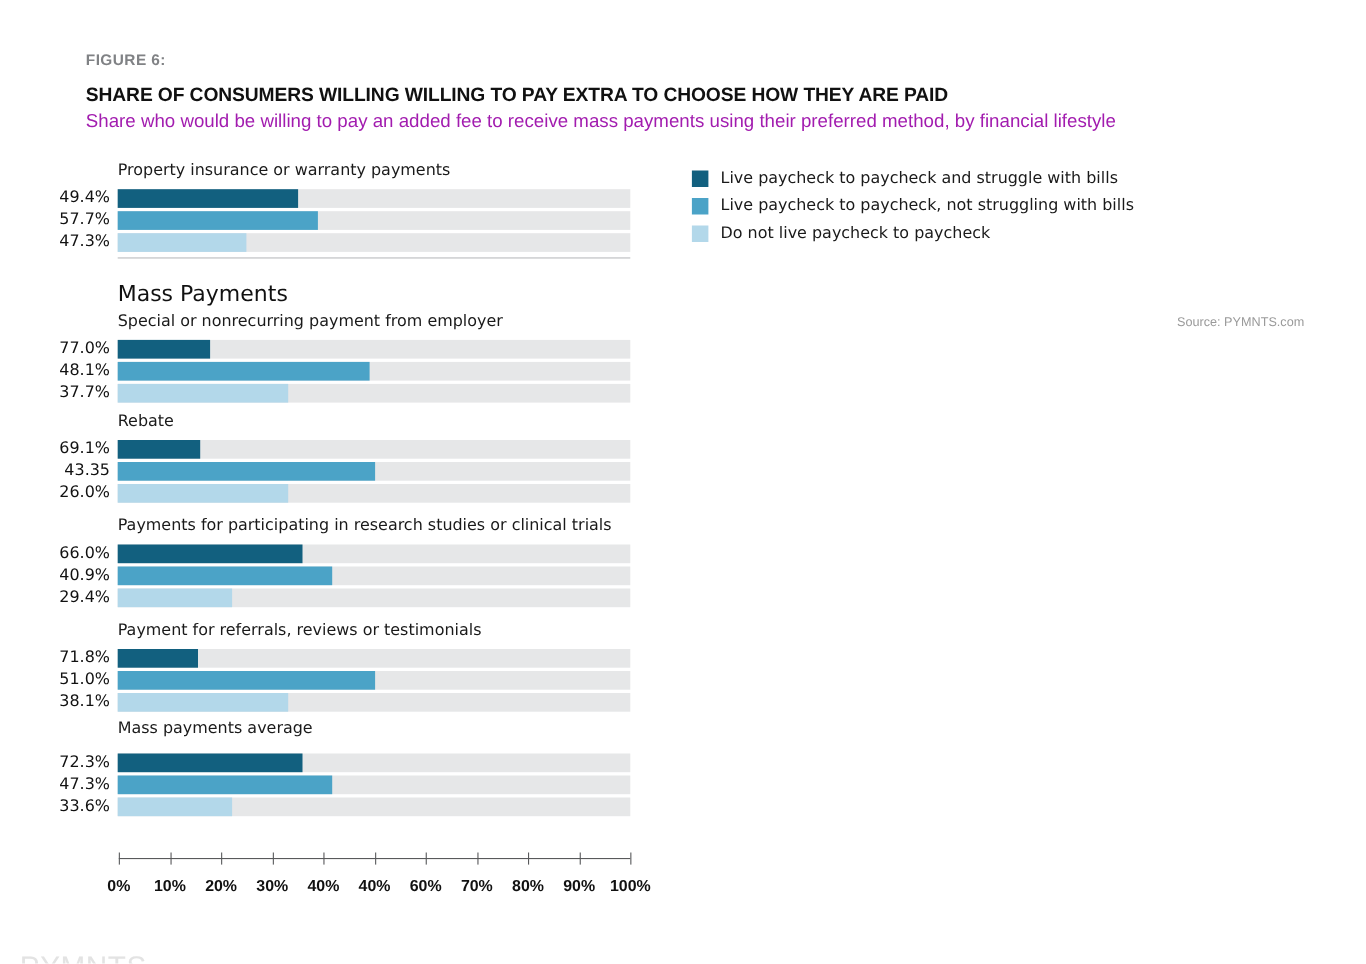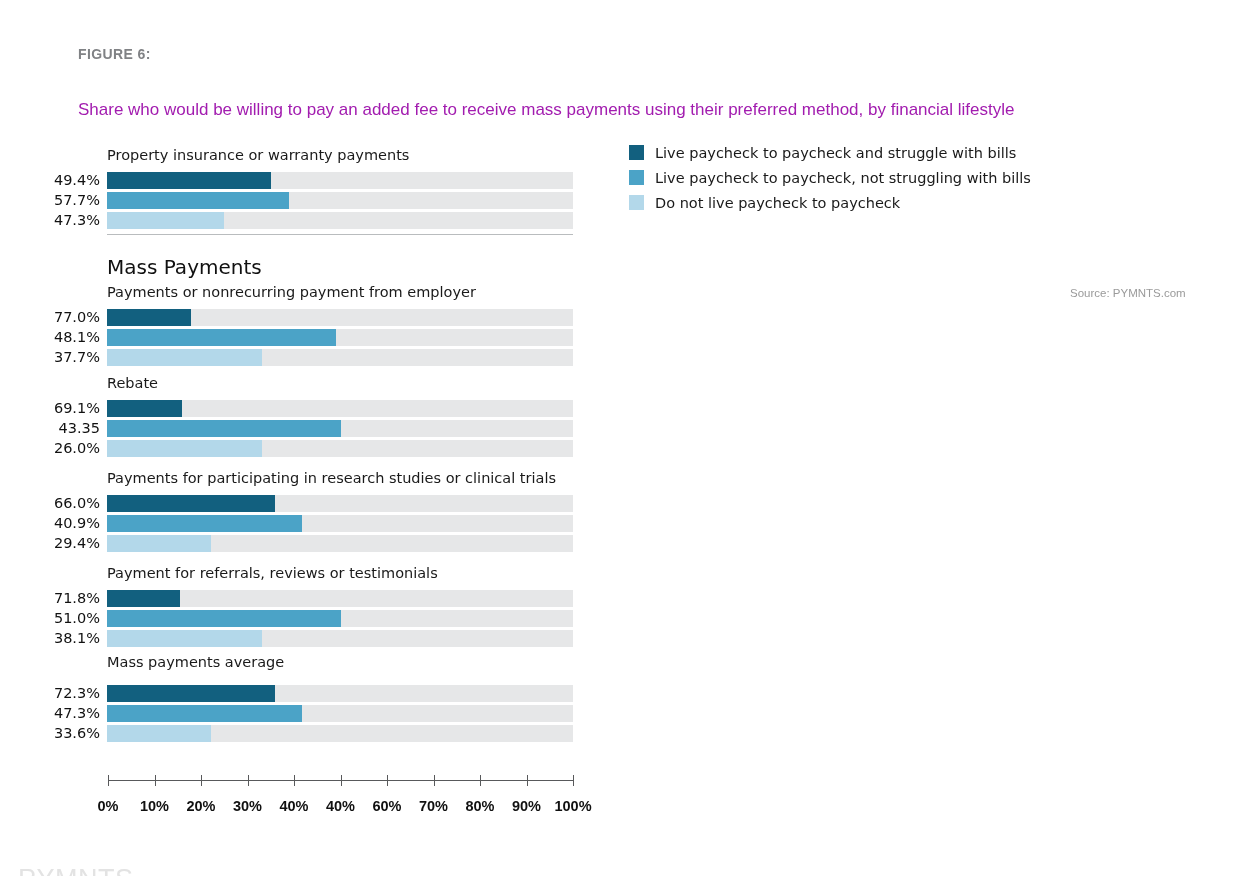--- a/index.html
+++ b/index.html
@@ -55,21 +55,21 @@
   }
 
   
   .legend {
     position: absolute;
     left: 629px;
     top: 145px;
   }
   .legend-row {
     display: flex;
-    align-items: flex-start;
+    align-items: flex-end;
     height: 25px;
   }
   .legend-swatch {
     width: 15px;
     height: 15px;
     flex: 0 0 auto;
   }
   .legend-text {
     margin-left: 11px;
     font-size: 14.5px;
@@ -187,20 +187,21 @@
   .logo .dotcom {
     font-size: 18px;
   }
 </style>
 </head>
 <body>
 
 <div class="page">
 
   <div class="figure-label">FIGURE 6:</div>
+  <div class="headline">SHARE OF CONSUMERS WILLING WILLING TO PAY EXTRA TO CHOOSE HOW THEY ARE PAID</div>
   <div class="subhead">Share who would be willing to pay an added fee to receive mass payments using their preferred method, by financial lifestyle</div>
 
   <div class="legend" id="legend">
       <div class="legend-row">
         <span class="legend-swatch" style="background: rgb(18, 96, 127);"></span>
         <span class="legend-text">Live paycheck to paycheck and struggle with bills</span>
       </div>
       <div class="legend-row">
         <span class="legend-swatch" style="background: rgb(75, 163, 199);"></span>
         <span class="legend-text">Live paycheck to paycheck, not struggling with bills</span>
@@ -228,21 +229,21 @@
         </div>
       </div>
       <div class="bar-row" style="top: 212px;">
         <div class="bar-value">47.3%</div>
         <div class="bar-track">
           <div class="bar-fill" style="width: 25.2%; background: rgb(179, 216, 234);"></div>
         </div>
       </div>
       <div class="section-title" style="top: 255px;">Mass Payments</div>
       <div class="divider" style="top: 234px;"></div>
-      <div class="group-title" style="top: 284px;">Payments or nonrecurring payment from employer</div>
+      <div class="group-title" style="top: 284px;">Special or nonrecurring payment from employer</div>
       <div class="bar-row" style="top: 309px;">
         <div class="bar-value">77.0%</div>
         <div class="bar-track">
           <div class="bar-fill" style="width: 18.1%; background: rgb(18, 96, 127);"></div>
         </div>
       </div>
       <div class="bar-row" style="top: 329px;">
         <div class="bar-value">48.1%</div>
         <div class="bar-track">
           <div class="bar-fill" style="width: 49.2%; background: rgb(75, 163, 199);"></div>

